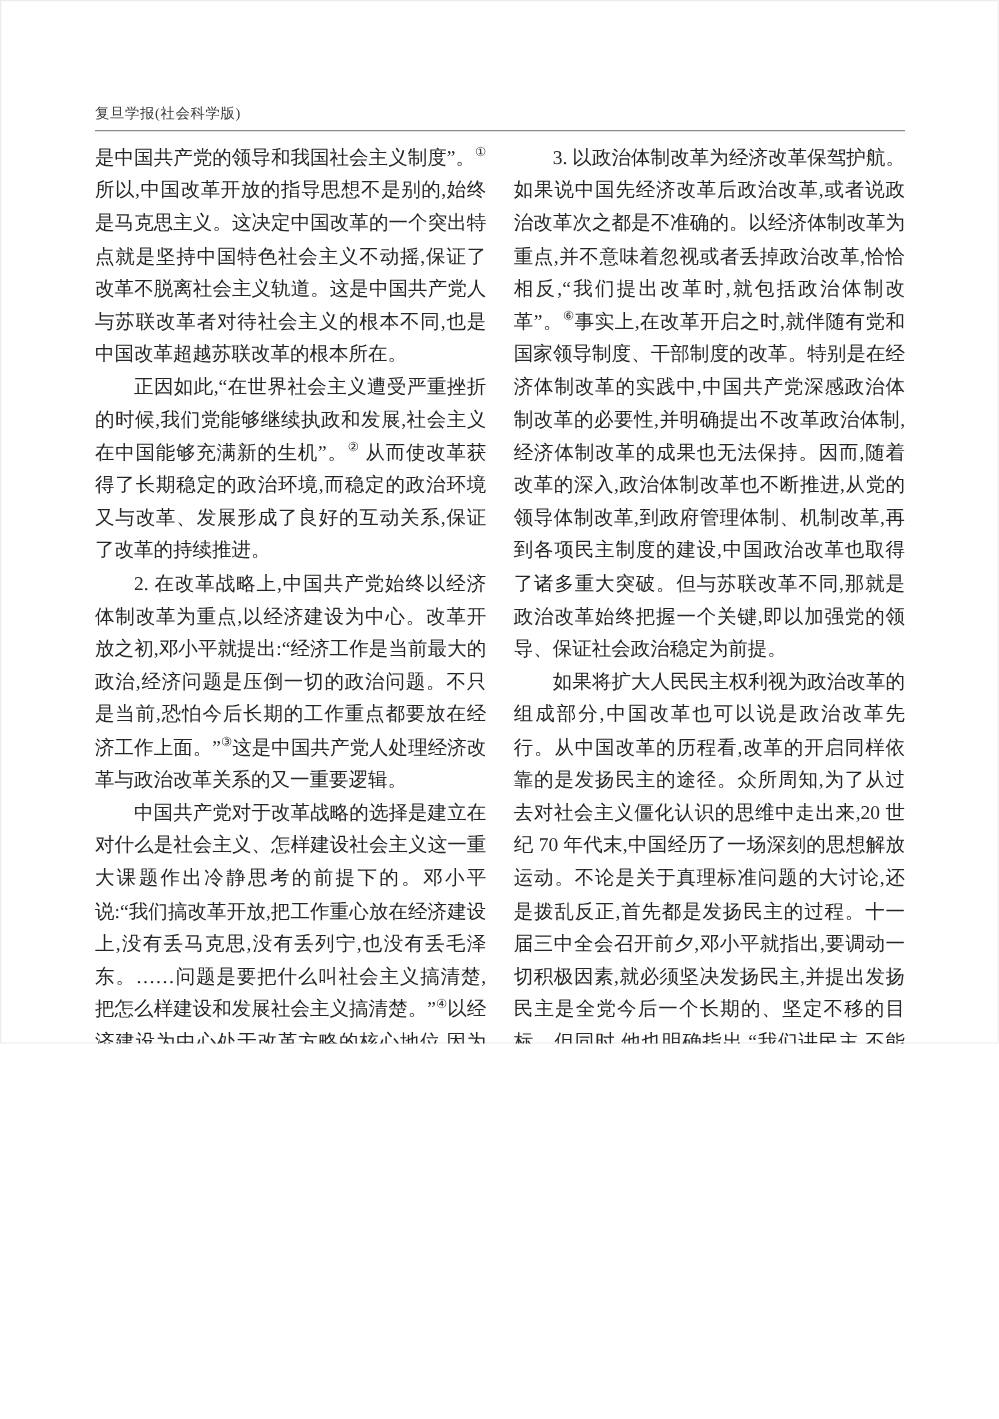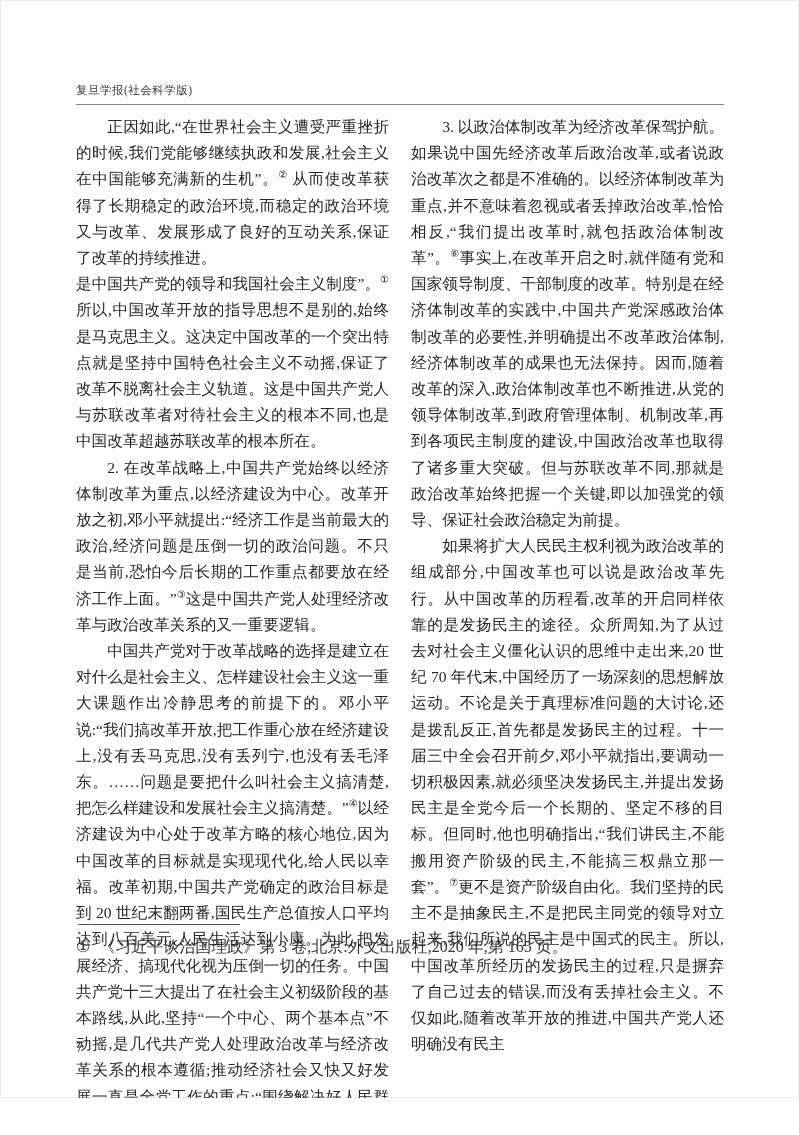--- a/index.html
+++ b/index.html
@@ -1,20 +1,20 @@
 <!DOCTYPE html>
 <html><head>
 <meta charset="utf-8">
 <style>
   * { margin: 0; padding: 0; box-sizing: border-box; }
   html, body { background: #fff; }
   .page {
     position: relative;
     width: 799px;
-    height: 1098px;
+    height: 835px;
     background: #ffffff;
     overflow: hidden;
     box-shadow: inset 0 0 0 1px #ececec;
     font-family: "Liberation Serif", "DejaVu Serif", serif;
     color: #262626;
   }
   .header-title {
     position: absolute;
     left: 76px;
     top: 83px;
@@ -88,22 +88,22 @@
 <body>
 
 <div class="page">
 
   <div class="header-title">复旦学报(社会科学版)</div>
 
   <div class="header-rule"></div>
 
   <div class="columns">
     <div class="col">
+      <p class="para">是中国共产党的领导和我国社会主义制度”。<sup>①</sup> 所以,中国改革开放的指导思想不是别的,始终是马克思主义。这决定中国改革的一个突出特点就是坚持中国特色社会主义不动摇,保证了改革不脱离社会主义轨道。这是中国共产党人与苏联改革者对待社会主义的根本不同,也是中国改革超越苏联改革的根本所在。</p>
       <p class="para indent">正因如此,“在世界社会主义遭受严重挫折的时候,我们党能够继续执政和发展,社会主义在中国能够充满新的生机”。<sup>②</sup> 从而使改革获得了长期稳定的政治环境,而稳定的政治环境又与改革、发展形成了良好的互动关系,保证了改革的持续推进。</p>
-      <p class="para">是中国共产党的领导和我国社会主义制度”。<sup>①</sup> 所以,中国改革开放的指导思想不是别的,始终是马克思主义。这决定中国改革的一个突出特点就是坚持中国特色社会主义不动摇,保证了改革不脱离社会主义轨道。这是中国共产党人与苏联改革者对待社会主义的根本不同,也是中国改革超越苏联改革的根本所在。</p>
       <p class="para indent">2. 在改革战略上,中国共产党始终以经济体制改革为重点,以经济建设为中心。改革开放之初,邓小平就提出:“经济工作是当前最大的政治,经济问题是压倒一切的政治问题。不只是当前,恐怕今后长期的工作重点都要放在经济工作上面。”<sup>③</sup>这是中国共产党人处理经济改革与政治改革关系的又一重要逻辑。</p>
       <p class="para indent">中国共产党对于改革战略的选择是建立在对什么是社会主义、怎样建设社会主义这一重大课题作出冷静思考的前提下的。邓小平说:“我们搞改革开放,把工作重心放在经济建设上,没有丢马克思,没有丢列宁,也没有丢毛泽东。……问题是要把什么叫社会主义搞清楚,把怎么样建设和发展社会主义搞清楚。”<sup>④</sup>以经济建设为中心处于改革方略的核心地位,因为中国改革的目标就是实现现代化,给人民以幸福。改革初期,中国共产党确定的政治目标是到 20 世纪末翻两番,国民生产总值按人口平均达到八百美元,人民生活达到小康。为此,把发展经济、搞现代化视为压倒一切的任务。中国共产党十三大提出了在社会主义初级阶段的基本路线,从此,坚持“一个中心、两个基本点”不动摇,是几代共产党人处理政治改革与经济改革关系的根本遵循;推动经济社会又快又好发展一直是全党工作的重点;“围绕解决好人民群众反映强烈的问题,回应人民群众呼声和期待,突出</p>
     </div>
     <div class="col">
       <p class="para indent">3. 以政治体制改革为经济改革保驾护航。如果说中国先经济改革后政治改革,或者说政治改革次之都是不准确的。以经济体制改革为重点,并不意味着忽视或者丢掉政治改革,恰恰相反,“我们提出改革时,就包括政治体制改革”。<sup>⑥</sup>事实上,在改革开启之时,就伴随有党和国家领导制度、干部制度的改革。特别是在经济体制改革的实践中,中国共产党深感政治体制改革的必要性,并明确提出不改革政治体制,经济体制改革的成果也无法保持。因而,随着改革的深入,政治体制改革也不断推进,从党的领导体制改革,到政府管理体制、机制改革,再到各项民主制度的建设,中国政治改革也取得了诸多重大突破。但与苏联改革不同,那就是政治改革始终把握一个关键,即以加强党的领导、保证社会政治稳定为前提。</p>
       <p class="para indent">如果将扩大人民民主权利视为政治改革的组成部分,中国改革也可以说是政治改革先行。从中国改革的历程看,改革的开启同样依靠的是发扬民主的途径。众所周知,为了从过去对社会主义僵化认识的思维中走出来,20 世纪 70 年代末,中国经历了一场深刻的思想解放运动。不论是关于真理标准问题的大讨论,还是拨乱反正,首先都是发扬民主的过程。十一届三中全会召开前夕,邓小平就指出,要调动一切积极因素,就必须坚决发扬民主,并提出发扬民主是全党今后一个长期的、坚定不移的目标。但同时,他也明确指出,“我们讲民主,不能搬用资产阶级的民主,不能搞三权鼎立那一套”。<sup>⑦</sup>更不是资产阶级自由化。我们坚持的民主不是抽象民主,不是把民主同党的领导对立起来,我们所说的民主是中国式的民主。所以,中国改革所经历的发扬民主的过程,只是摒弃了自己过去的错误,而没有丢掉社会主义。不仅如此,随着改革开放的推进,中国共产党人还明确没有民主</p>
     </div>
   </div>
 
   <div class="footnote-sep"></div>

